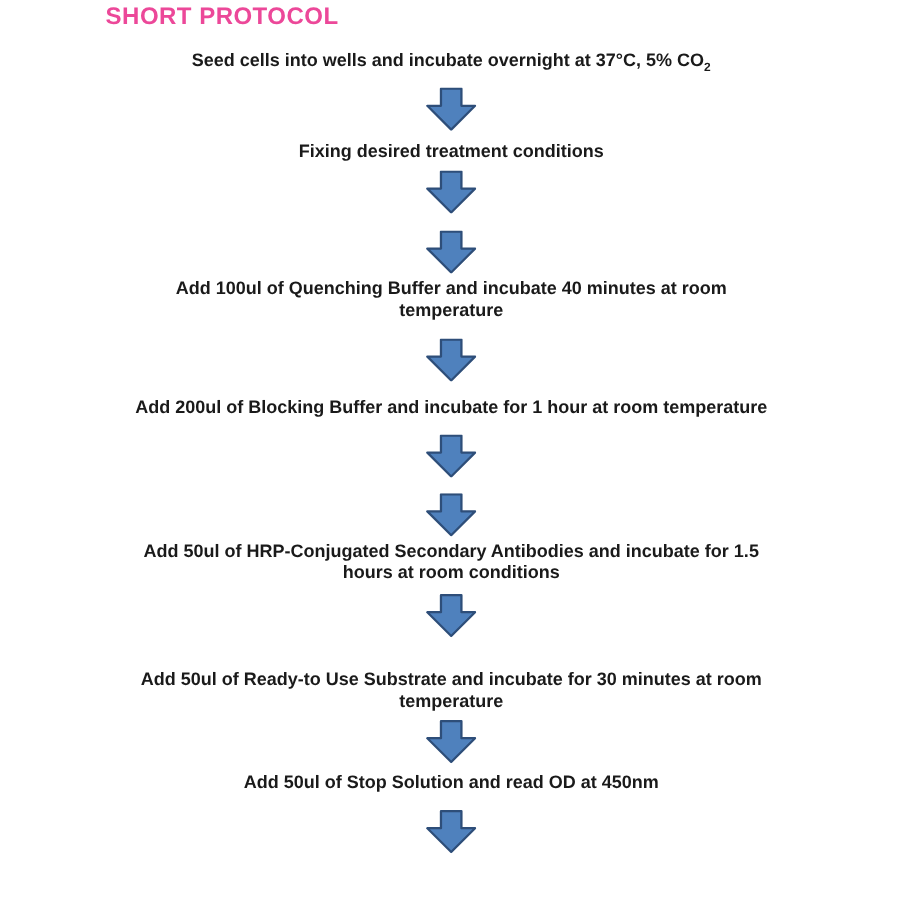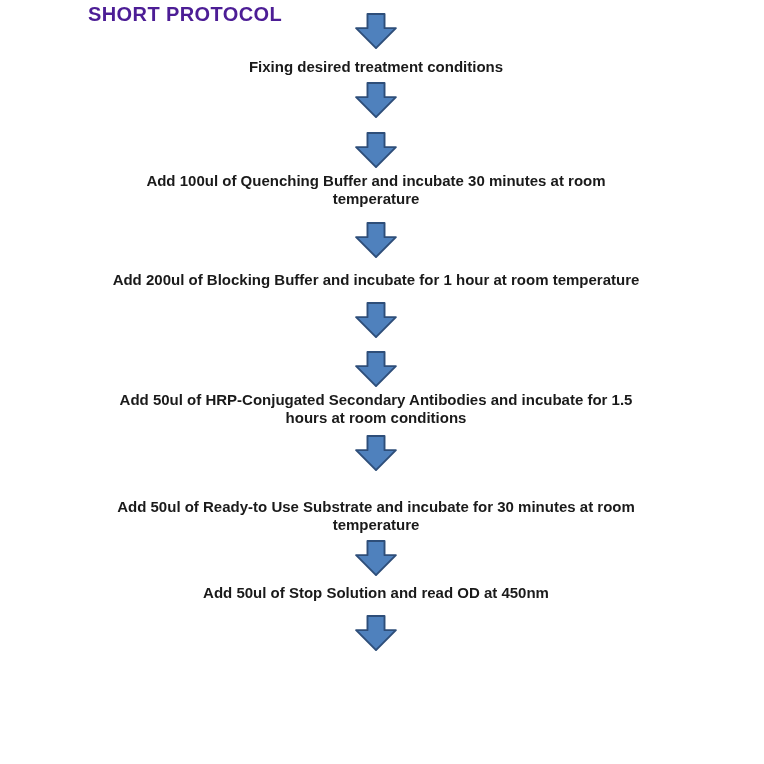--- a/index.html
+++ b/index.html
@@ -10,21 +10,21 @@
     position: relative;
     overflow: hidden;
   }
   .title {
     position: absolute;
     left: 88px; top: 3px;
     margin: 0;
     font-size: 20px;
     font-weight: bold;
     letter-spacing: 0.4px;
-    color: #4c1d95;
+    color: #ec4899;
   }
   .flow {
     position: absolute;
     left: 0; top: 0;
     width: 752px;
     display: flex;
     flex-direction: column;
     align-items: center;
   }
   .step {
@@ -44,40 +44,43 @@
     stroke-linejoin: round;
   }
 </style>
 </head>
 <body>
 
 <h1 class="title">SHORT PROTOCOL</h1>
 
 <div class="flow">
 
+  <div class="step" style="margin-top:42px">
+    <span class="ln"><span>Seed cells into wells and incubate overnight at 37°C, 5% CO</span><sub>2</sub></span>
+  </div>
 
   <svg class="arrow" style="margin-top:13px" viewBox="0 0 44 38">
     <polygon points="13,1 31,1 31,16 43,16 22,37 1,16 13,16" fill="#4f81bd"></polygon>
   </svg>
 
   <div class="step" style="margin-top:9px">
     <span class="ln">Fixing desired treatment conditions</span>
   </div>
 
   <svg class="arrow" style="margin-top:6px" viewBox="0 0 44 38">
     <polygon points="13,1 31,1 31,16 43,16 22,37 1,16 13,16" fill="#4f81bd"></polygon>
   </svg>
 
 
   <svg class="arrow" style="margin-top:14px" viewBox="0 0 44 38">
     <polygon points="13,1 31,1 31,16 43,16 22,37 1,16 13,16" fill="#4f81bd"></polygon>
   </svg>
 
   <div class="step" style="margin-top:4px">
-    <span class="ln">Add 100ul of Quenching Buffer and incubate 30 minutes at room</span>
+    <span class="ln">Add 100ul of Quenching Buffer and incubate 40 minutes at room</span>
     <span class="ln">temperature</span>
   </div>
 
   <svg class="arrow" style="margin-top:14px" viewBox="0 0 44 38">
     <polygon points="13,1 31,1 31,16 43,16 22,37 1,16 13,16" fill="#4f81bd"></polygon>
   </svg>
 
   <div class="step" style="margin-top:13px">
     <span class="ln">Add 200ul of Blocking Buffer and incubate for 1 hour at room temperature</span>
   </div>

